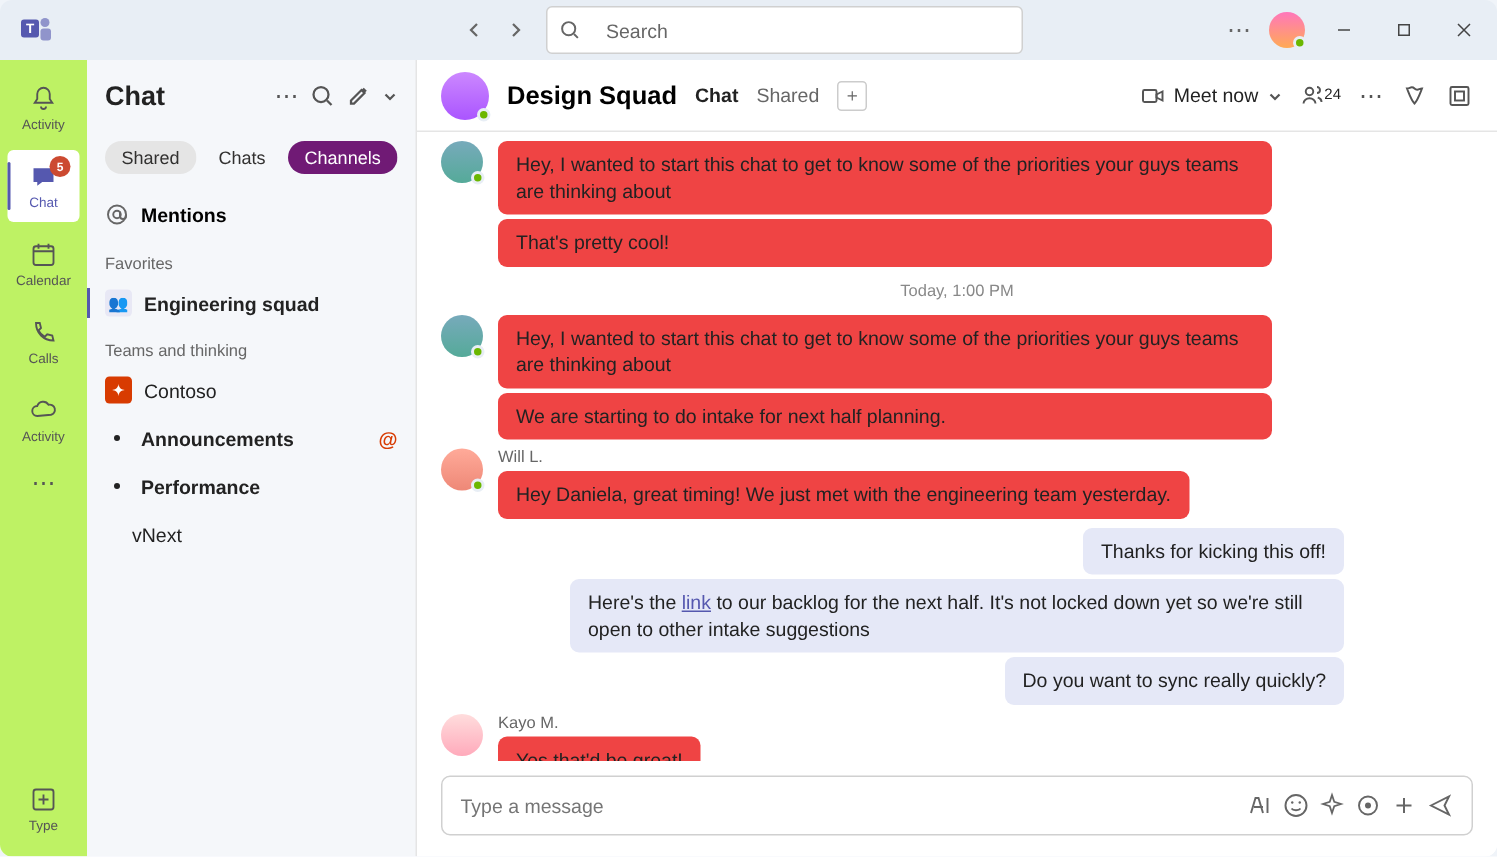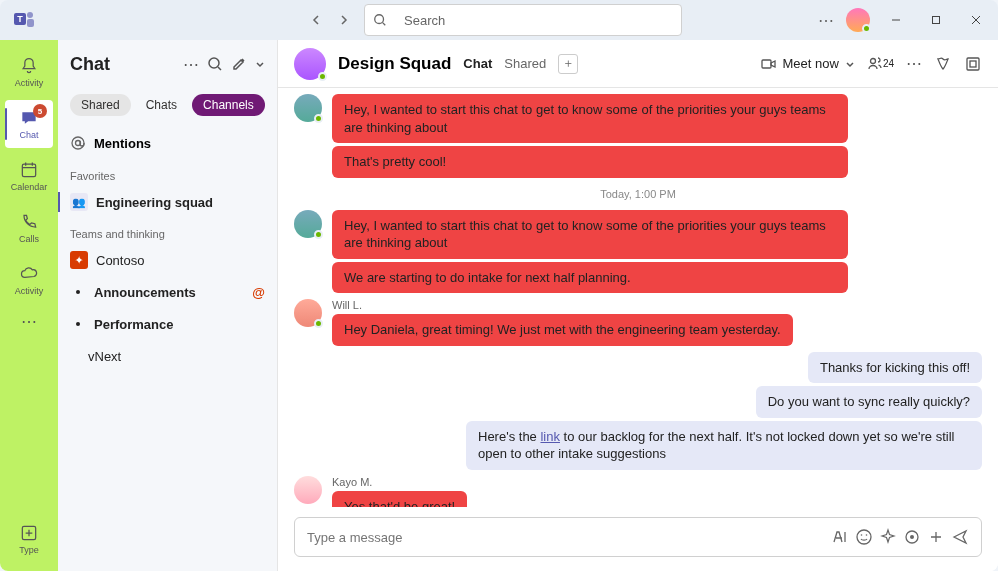--- a/index.html
+++ b/index.html
@@ -48,21 +48,21 @@
 .chat-avatar { width:32px; height:32px; border-radius:50%; background:linear-gradient(#c8f,#a5f); position:relative; }
 .chat-title { font-size:17px; font-weight:700; }
 .chat-tab { font-size:13px; color:#666; }
 .chat-tab.active { color:#222; font-weight:600; }
 .add-tab { width:20px; height:20px; border:1px solid #ccc; border-radius:3px; display:flex; align-items:center; justify-content:center; color:#666; font-size:12px; }
 .meet-btn { display:flex; align-items:center; gap:6px; font-size:13px; color:#222; }
 .ppl-count { display:flex; align-items:center; gap:0; font-size:10px; color:#222; }
 .hdr-ic { width:18px; height:18px; color:#555; }
 .messages { flex:1; overflow-y:auto; padding:0 16px; }
 .msg-row { display:flex; gap:10px; margin:6px 0; align-items:flex-start; }
-.msg-row.sent { flex-direction:row-reverse; }
+.msg-row.sent { flex-direction:row-reverse;justify-content:center; }
 .msg-av { width:28px; height:28px; border-radius:50%; position:relative; flex-shrink:0; }
 .av-eric { background:linear-gradient(#7ab,#5a9); }
 .av-will { background:linear-gradient(#fa9,#e87); }
 .av-kayo { background:linear-gradient(#fdd,#fab); }
 .msg-col { display:flex; flex-direction:column; gap:3px; max-width:75%; }
 .msg-name { font-size:11px; color:#666; }
 .bubble { background:#ef4444; border-radius:6px; padding:7px 12px; font-size:13px; color:#222; line-height:1.35; }
 .msg-row.sent .bubble { background:#e5e8f7; }
 .bubble a { color:#5558af; text-decoration:underline; }
 .timestamp { text-align:center; font-size:11px; color:#888; margin:10px 0; }
@@ -287,22 +287,22 @@
             <div class="presence"></div>
           </div>
         <div class="msg-col">
           <span class="msg-name">Will L.</span>
           <div class="bubble">Hey Daniela, great timing! We just met with the engineering team yesterday.</div>
         </div>
       </div>
       <div class="msg-row sent">
         <div class="msg-col" style="align-items:flex-end">
           <div class="bubble">Thanks for kicking this off!</div>
+          <div class="bubble"><span>Here's the </span><a>link</a><span> to our backlog for the next half. It's not locked down yet so we're still open to other intake suggestions</span></div>
           <div class="bubble">Do you want to sync really quickly?</div>
-          <div class="bubble"><span>Here's the </span><a>link</a><span> to our backlog for the next half. It's not locked down yet so we're still open to other intake suggestions</span></div>
         </div>
       </div>
       <div class="msg-row">
         <div class="msg-av av-kayo"></div>
         <div class="msg-col">
           <span class="msg-name">Kayo M.</span>
           <div class="bubble">Yes that'd be great!</div>
 
         </div>
       </div>

